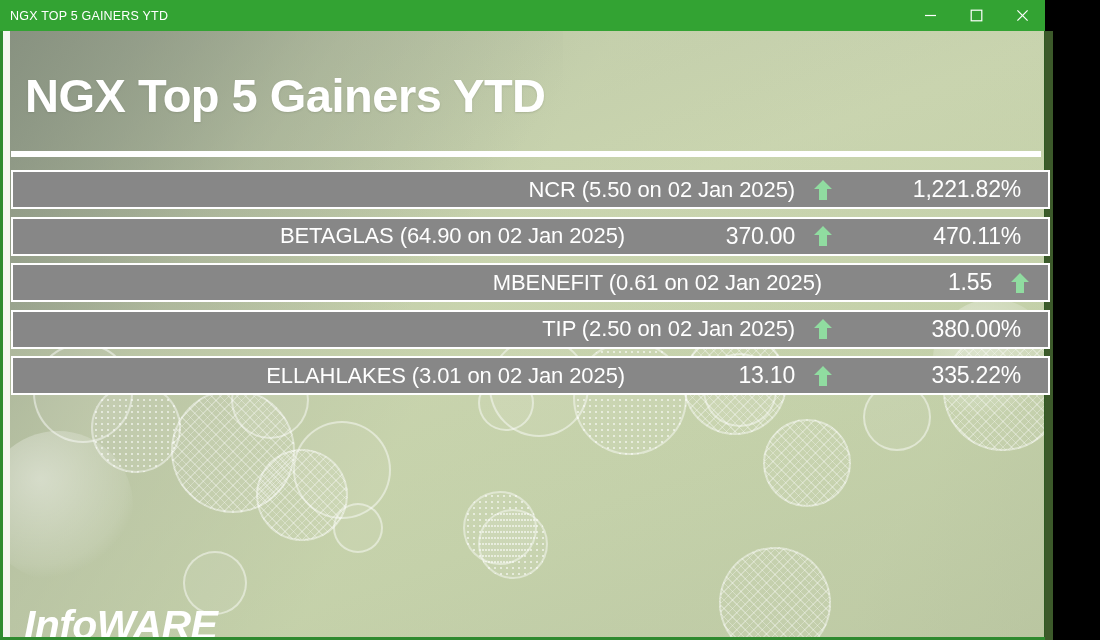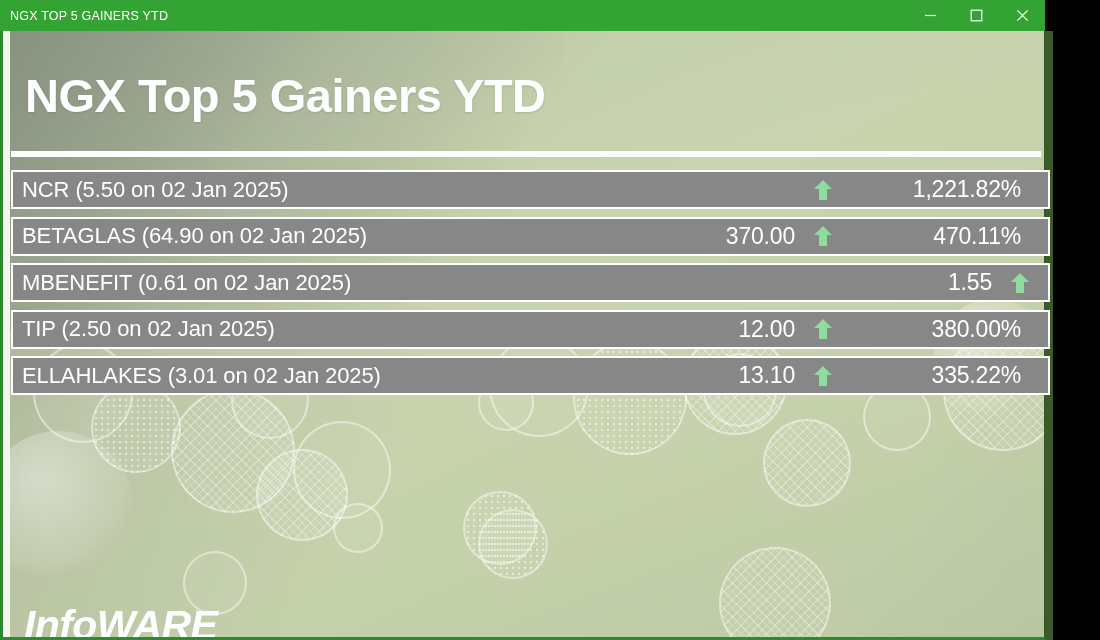--- a/index.html
+++ b/index.html
@@ -157,20 +157,21 @@
     overflow: visible;
   }
   .row-name {
     color: #ffffff;
     font-size: 22px;
     font-weight: 400;
     white-space: nowrap;
     padding-left: 9px;
     flex: 1;
     letter-spacing: -0.1px;
+    text-align: right;
   }
   .row-price {
     color: #ffffff;
     font-size: 23px;
     font-weight: 400;
     text-align: right;
     width: 170px;
     white-space: nowrap;
     letter-spacing: -0.2px;
   }
@@ -313,21 +314,20 @@
           <div class="row-price">1.55</div>
           <div class="row-arrow">
             <svg width="20" height="22" viewBox="0 0 20 22">
                 <path d="M10 1 L19 10 L14 10 L14 21 L6 21 L6 10 L1 10 Z" fill="#90dca0"></path>
               </svg>
           </div>
         </div>
 
         <div class="row">
           <div class="row-name">TIP (2.50 on 02 Jan 2025)</div>
-          <div class="row-price">12.00</div>
           <div class="row-arrow">
             <svg width="20" height="22" viewBox="0 0 20 22">
                 <path d="M10 1 L19 10 L14 10 L14 21 L6 21 L6 10 L1 10 Z" fill="#90dca0"></path>
               </svg>
           </div>
           <div class="row-change">380.00%</div>
         </div>
 
         <div class="row">
           <div class="row-name">ELLAHLAKES (3.01 on 02 Jan 2025)</div>

